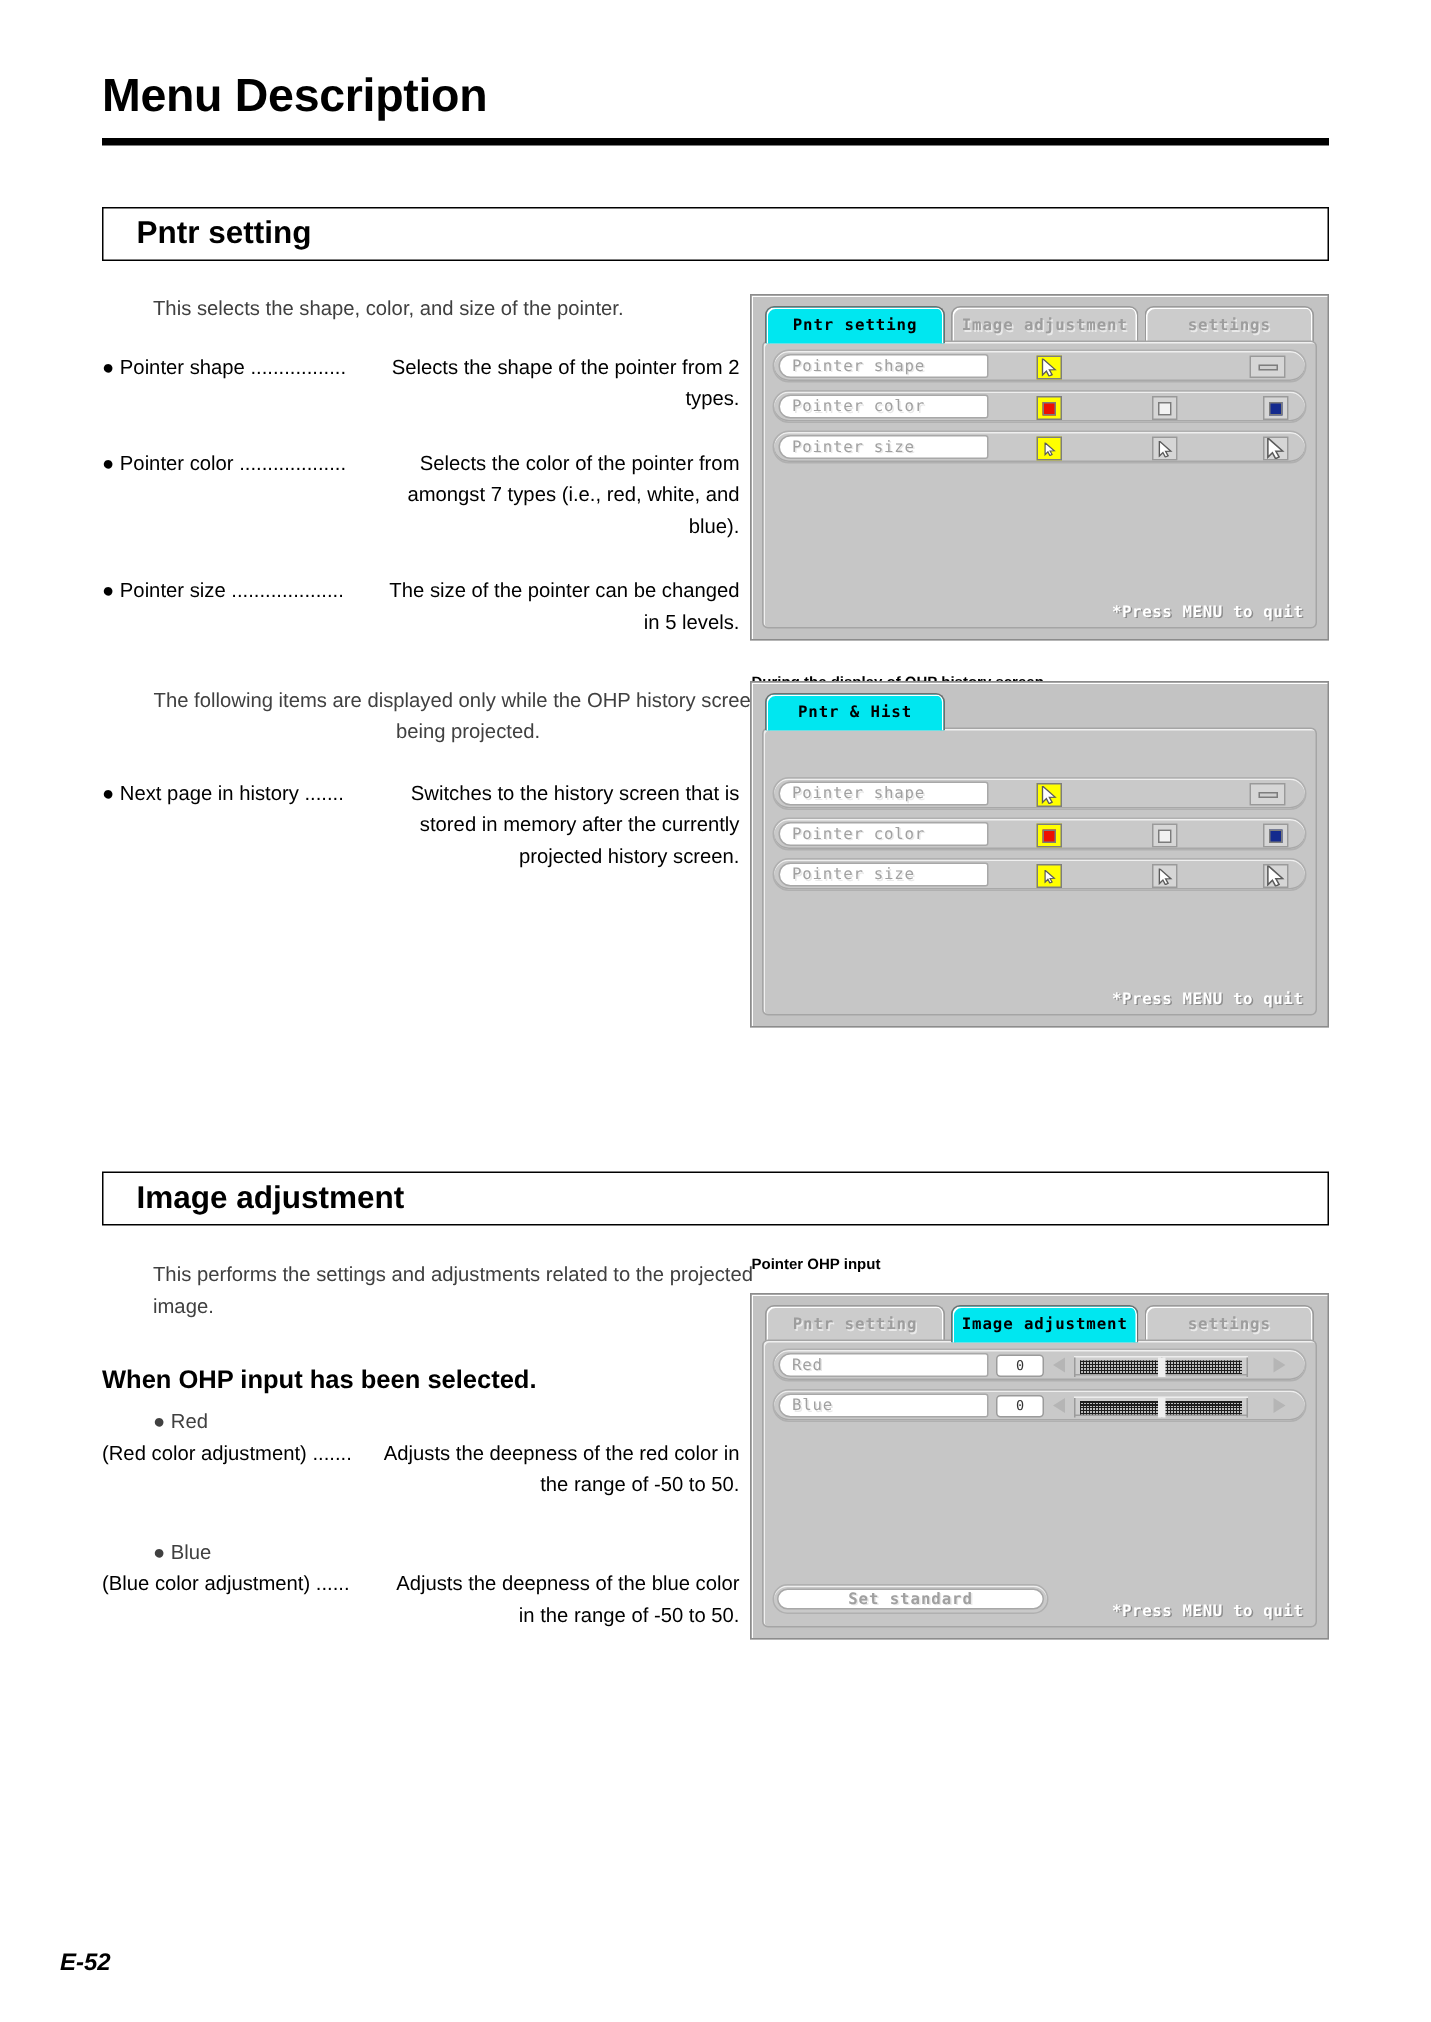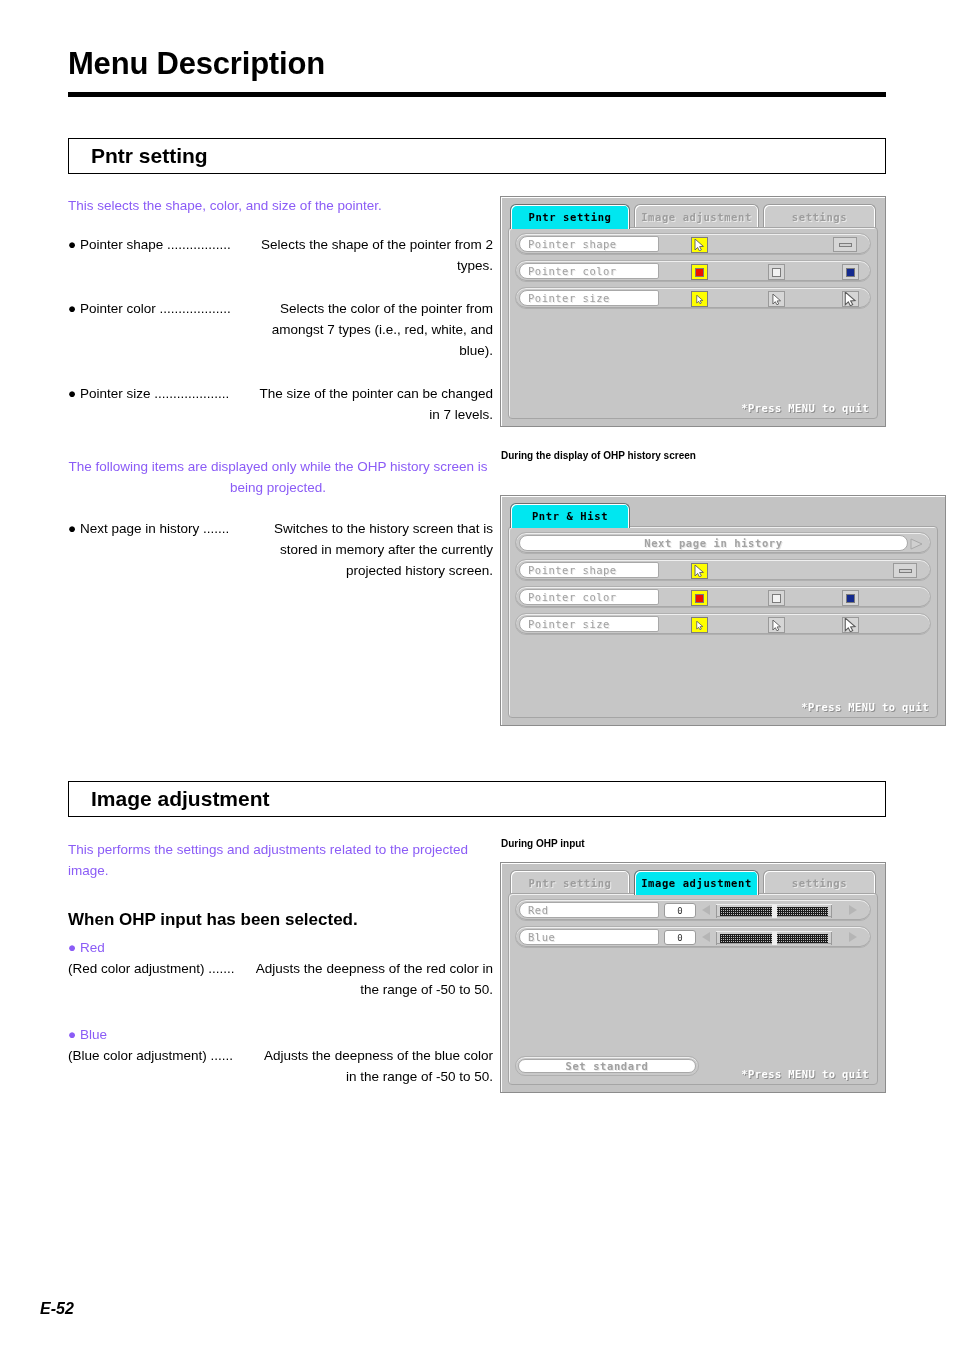--- a/index.html
+++ b/index.html
@@ -27,21 +27,21 @@
   .section-box {
     position:absolute; left:68px; width:818px; height:36px;
     border:1.5px solid #000; background:#fff;
   }
   .section-box .label {
     position:absolute; left:22px; top:50%; transform:translateY(-50%);
     font-size:21px; font-weight:bold;
   }
 
   
-  .txt { position:absolute; font-size:13.5px; line-height:21px; color:#8b5cf6; }
+  .txt { position:absolute; font-size:13.5px; line-height:21px; color:#404040;margin-left:34px; }
   .para { width:420px; }
 
   .deflist { position:absolute; width:425px; }
   .defrow { display:flex; font-size:13.5px; line-height:21px; margin-bottom:17px; }
   .defrow .term { width:180px; flex:0 0 180px; white-space:pre; }
   .defrow .term.wide { width:186px; flex:0 0 186px; }
   .defrow .desc { flex:1;text-align:right; }
 
   .subhead { position:absolute; font-size:17px; font-weight:bold; }
 
@@ -202,21 +202,21 @@
   <div class="defrow" style="margin-bottom:22px;">
     <div class="term">● Pointer shape .................</div>
     <div class="desc">Selects the shape of the pointer from 2 types.</div>
   </div>
   <div class="defrow" style="margin-bottom:22px;">
     <div class="term">● Pointer color ...................</div>
     <div class="desc">Selects the color of the pointer from amongst 7 types (i.e., red, white, and blue).</div>
   </div>
   <div class="defrow">
     <div class="term">● Pointer size ....................</div>
-    <div class="desc">The size of the pointer can be changed in 7 levels.</div>
+    <div class="desc">The size of the pointer can be changed in 5 levels.</div>
   </div>
 </div>
 
 <div class="txt para" style="left:68px; top:456px;text-align:center;">The following items are displayed only while the OHP history screen is being projected.</div>
 
 <div class="deflist" style="left:68px; top:518px;">
   <div class="defrow">
     <div class="term wide">● Next page in history .......</div>
     <div class="desc">Switches to the history screen that is stored in memory after the currently projected history screen.</div>
   </div>
@@ -282,36 +282,30 @@
         </div>
       </div>
 
       <div class="quit">*Press MENU to quit</div>
     </div>
   </div>
 </div>
 
 <div class="cap" style="left:501px; top:450px;">During the display of OHP history screen</div>
 
-<div class="osd" style="left:500px; top:495px; width:446px; height:231px;text-decoration:underline;">
+<div class="osd" style="left:500px; top:454px; width:386px; height:231px;text-decoration:underline;">
   <div class="osd-inner">
     <div class="tabrow">
       <div class="tab active" style="flex:0 0 120px;">
         <span>Pntr &amp; Hist</span>
       </div>
     </div>
 
     <div class="panel">
 
-      <div class="widebtn" style="top:5px;">
-        <div class="inner">Next page in history</div>
-        <svg style="position:absolute; right:6px; top:5px;" width="14" height="12" viewBox="0 0 14 12">
-          <polygon points="1,1 12,6 1,11" fill="#d0d0d0" stroke="#a8a8a8" stroke-width="1"></polygon>
-        </svg>
-      </div>
 
       <div class="row" style="top:32px;">
         <div class="rowlabel">Pointer shape</div>
         <div class="chip sel" style="left:175px;">
           <svg width="11" height="12" viewBox="0 0 11 12">
             <polygon points="1,0 1,11 3.6,8.4 5.4,11.8 7.4,10.8 5.6,7.6 9.4,7.4" fill="#ffffff" stroke="#5b5b5b" stroke-width="0.9"></polygon>
           </svg>
         </div>
         <div class="wide-chip" style="right:13px;">
           <span class="dashglyph"></span>
@@ -372,21 +366,21 @@
 </div>
 
 <div class="txt" style="left:68px; top:1024px;">● Blue</div>
 <div class="deflist" style="left:68px; top:1045px;">
   <div class="defrow" style="margin-bottom:0;">
     <div class="term wide">(Blue color adjustment) ......</div>
     <div class="desc">Adjusts the deepness of the blue color in the range of -50 to 50.</div>
   </div>
 </div>
 
-<div class="cap" style="left:501px; top:838px;">During OHP input</div>
+<div class="cap" style="left:501px; top:838px;">Pointer OHP input</div>
 
 <div class="osd" style="left:500px; top:862px; width:386px; height:231px;">
   <div class="osd-inner">
     <div class="tabrow">
       <div class="tab" style="flex:0 0 120px;">
         <span>Pntr setting</span>
       </div>
       <div class="tab active" style="flex:0 0 125px;">
         <span>Image adjustment</span>
       </div>

